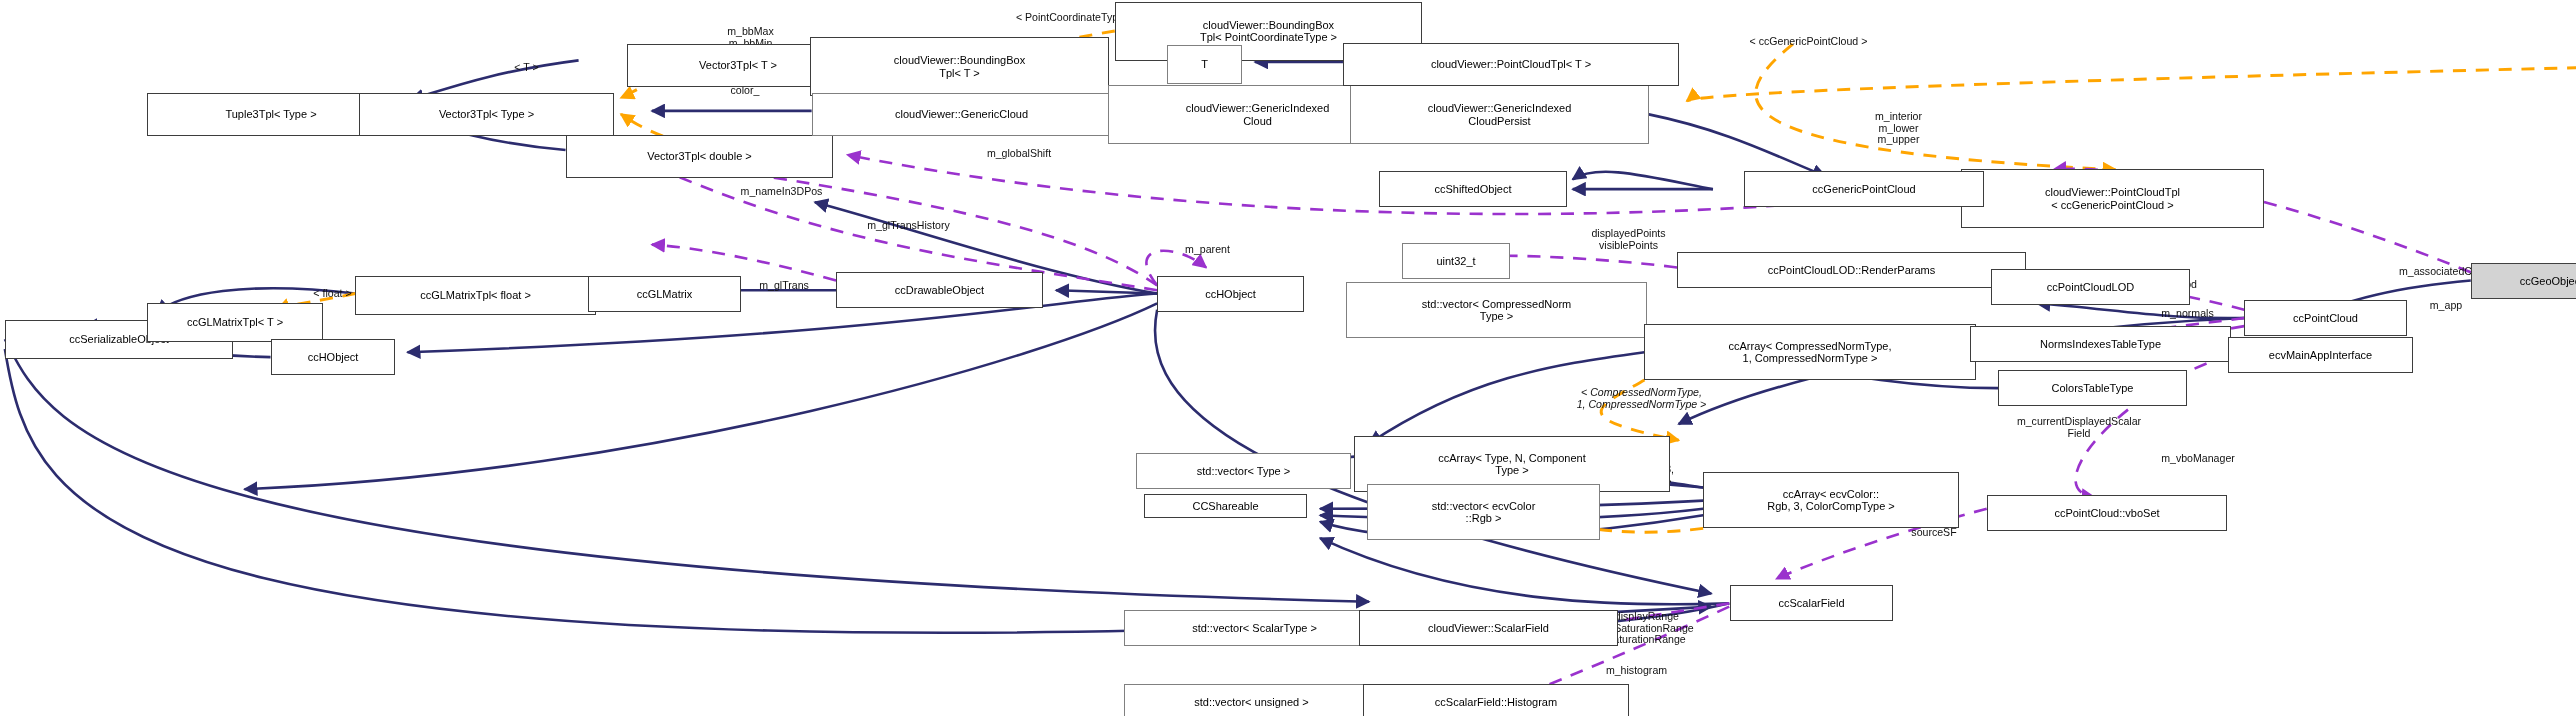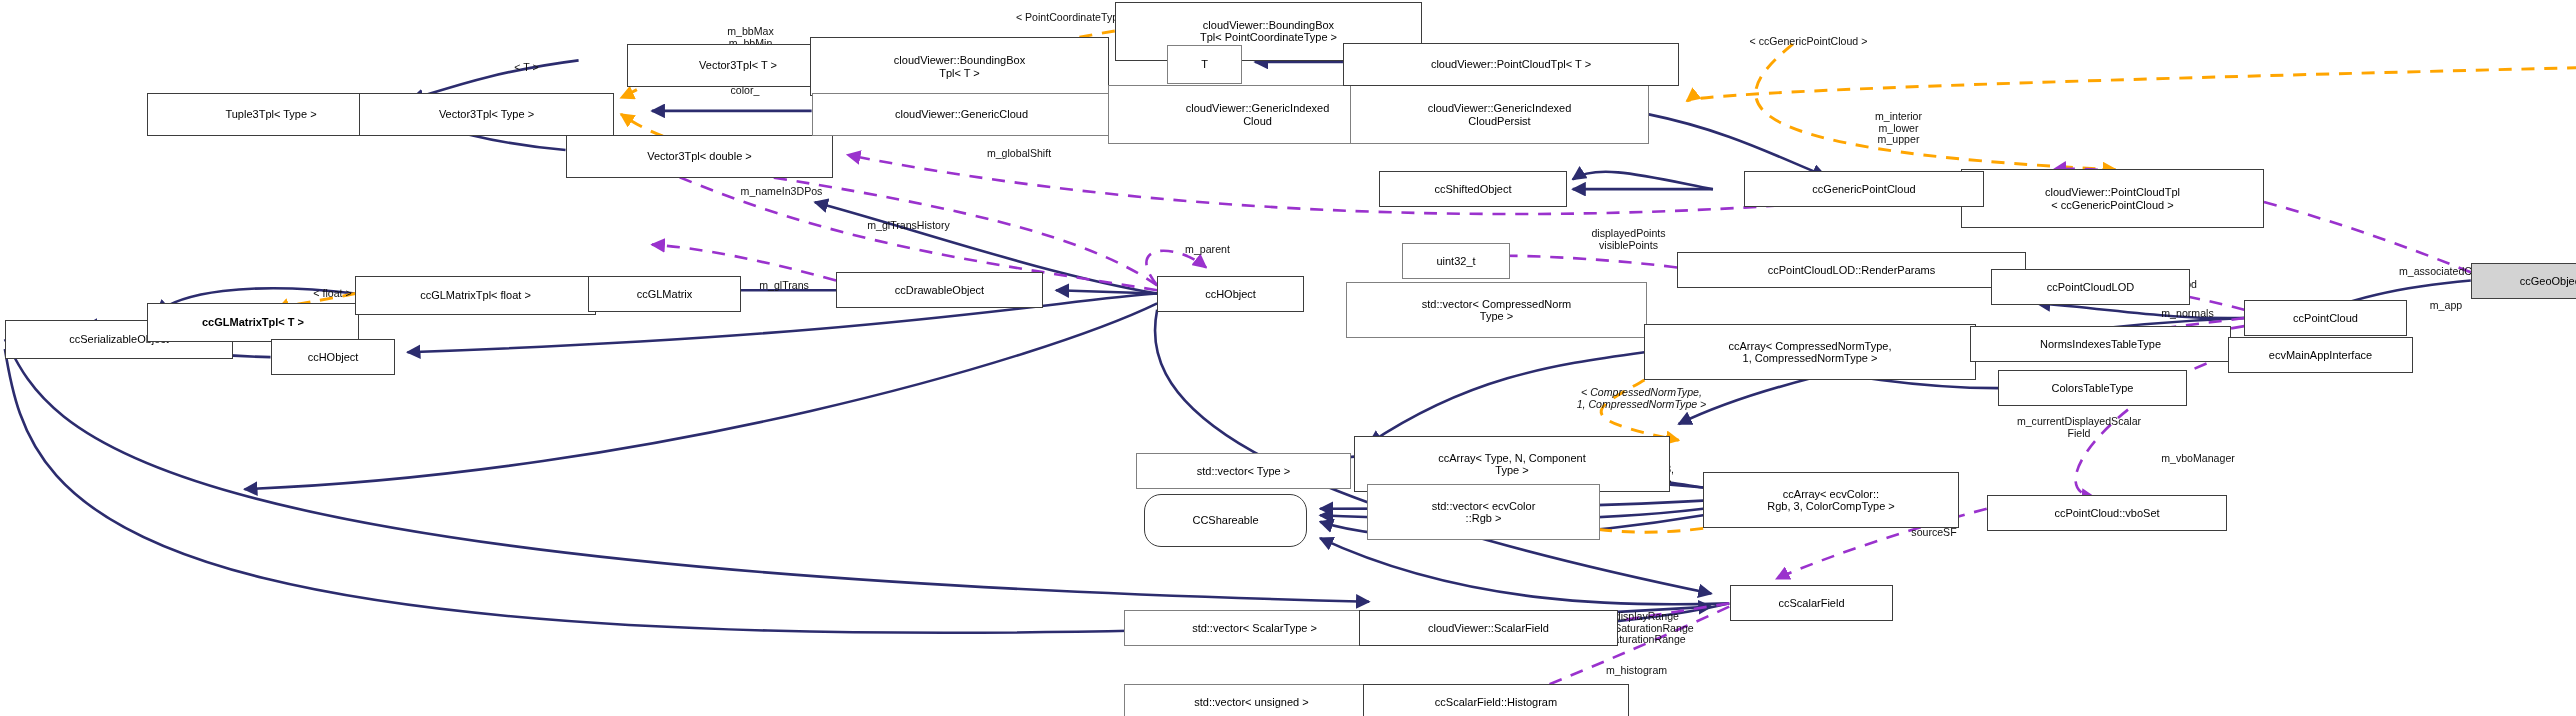--- a/index.html
+++ b/index.html
@@ -155,42 +155,42 @@
 Cloud</div>
       <div class="node " style="left: 1350px; top: 85px; width: 299px; height: 59px;">cloudViewer::GenericIndexed
 CloudPersist</div>
       <div class="node " style="left: 1167px; top: 45px; width: 75px; height: 39px;">T</div>
       <div class="node solid" style="left: 1343px; top: 43px; width: 336px; height: 43px;">cloudViewer::PointCloudTpl&lt; T &gt;</div>
       <div class="node solid" style="left: 1961px; top: 169px; width: 303px; height: 59px;">cloudViewer::PointCloudTpl
 &lt; ccGenericPointCloud &gt;</div>
       <div class="node solid" style="left: 1379px; top: 171px; width: 188px; height: 36px;">ccShiftedObject</div>
       <div class="node solid" style="left: 1713px; top: 171px; width: 240px; height: 36px; margin-left: 31px;">ccGenericPointCloud</div>
       <div class="node solid" style="left: 5.1px; top: 320px; width: 228px; height: 39px;">ccSerializableObject</div>
-      <div class="node solid" style="left: 147px; top: 303px; width: 212px; height: 39px; font-weight: bold;">ccGLMatrixTpl&lt; T &gt;</div>
+      <div class="node solid" style="left: 147px; top: 303px; width: 176px; height: 39px;">ccGLMatrixTpl&lt; T &gt;</div>
       <div class="node solid" style="left: 355px; top: 276px; width: 241px; height: 39px;">ccGLMatrixTpl&lt; float &gt;</div>
       <div class="node solid" style="left: 588px; top: 276px; width: 153px; height: 36px;">ccGLMatrix</div>
       <div class="node solid" style="left: 271px; top: 339px; width: 124px; height: 36px;">ccHObject</div>
       <div class="node solid" style="left: 836px; top: 272px; width: 207px; height: 36px;">ccDrawableObject</div>
       <div class="node solid" style="left: 1157px; top: 276px; width: 147px; height: 36px;">ccHObject</div>
       <div class="node " style="left: 1402px; top: 243px; width: 108px; height: 36px;">uint32_t</div>
       <div class="node solid" style="left: 1677px; top: 252px; width: 349px; height: 36px;">ccPointCloudLOD::RenderParams</div>
       <div class="node solid" style="left: 1991px; top: 269px; width: 199px; height: 36px;">ccPointCloudLOD</div>
       <div class="node " style="left: 1346px; top: 282px; width: 301px; height: 56px;">std::vector&lt; CompressedNorm
 Type &gt;</div>
       <div class="node solid" style="left: 1644px; top: 324px; width: 332px; height: 56px;">ccArray&lt; CompressedNormType,
 1, CompressedNormType &gt;</div>
       <div class="node solid" style="left: 1970px; top: 326px; width: 261px; height: 36px;">NormsIndexesTableType</div>
       <div class="node solid" style="left: 2244px; top: 300px; width: 163px; height: 36px;">ccPointCloud</div>
       <div class="node solid" style="left: 2228px; top: 337px; width: 185px; height: 36px;">ecvMainAppInterface</div>
       <div class="node solid" style="left: 1998px; top: 370px; width: 189px; height: 36px;">ColorsTableType</div>
       <div class="node hl" style="left: 2471px; top: 263px; width: 161px; height: 36px;">ccGeoObject</div>
       <div class="node " style="left: 1136px; top: 453px; width: 215px; height: 36px;">std::vector&lt; Type &gt;</div>
       <div class="node solid" style="left: 1354px; top: 436px; width: 316px; height: 56px;">ccArray&lt; Type, N, Component
 Type &gt;</div>
-      <div class="node solid" style="left: 1144px; top: 494px; width: 163px; height: 53px; border-radius: 17px;">CCShareable</div>
+      <div class="node solid" style="left: 1144px; top: 494px; width: 163px; height: 24px;">CCShareable</div>
       <div class="node " style="left: 1367px; top: 484px; width: 233px; height: 56px;">std::vector&lt; ecvColor
 ::Rgb &gt;</div>
       <div class="node solid" style="left: 1703px; top: 472px; width: 256px; height: 56px;">ccArray&lt; ecvColor::
 Rgb, 3, ColorCompType &gt;</div>
       <div class="node solid" style="left: 1987px; top: 495px; width: 240px; height: 36px;">ccPointCloud::vboSet</div>
       <div class="node solid" style="left: 1730px; top: 585px; width: 163px; height: 36px;">ccScalarField</div>
       <div class="node " style="left: 1124px; top: 610px; width: 261px; height: 36px;">std::vector&lt; ScalarType &gt;</div>
       <div class="node solid" style="left: 1359px; top: 610px; width: 259px; height: 36px;">cloudViewer::ScalarField</div>
       <div class="node solid" style="left: 1364px; top: 648px; width: 238px; height: 36px; margin-top: 42px;">ccScalarField::Range</div>
       <div class="node " style="left: 1124px; top: 684px; width: 255px; height: 36px;">std::vector&lt; unsigned &gt;</div>

